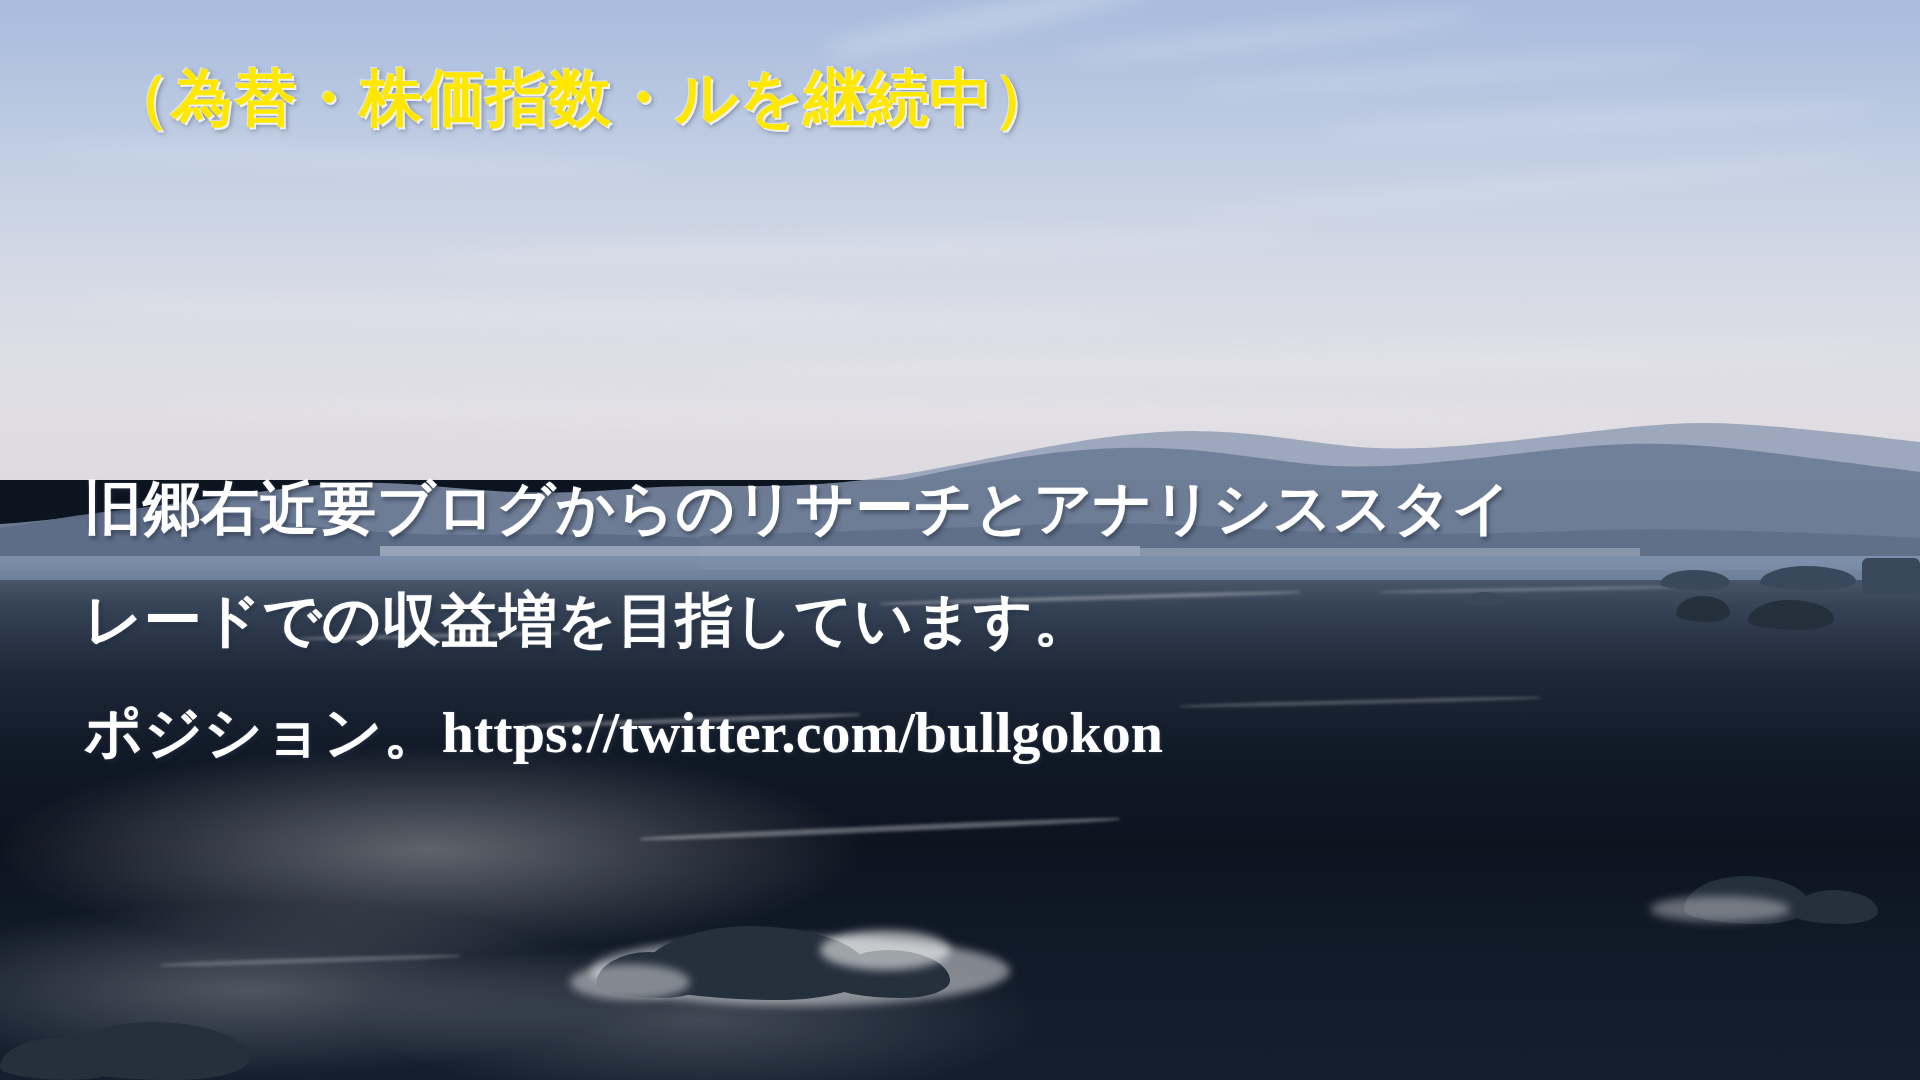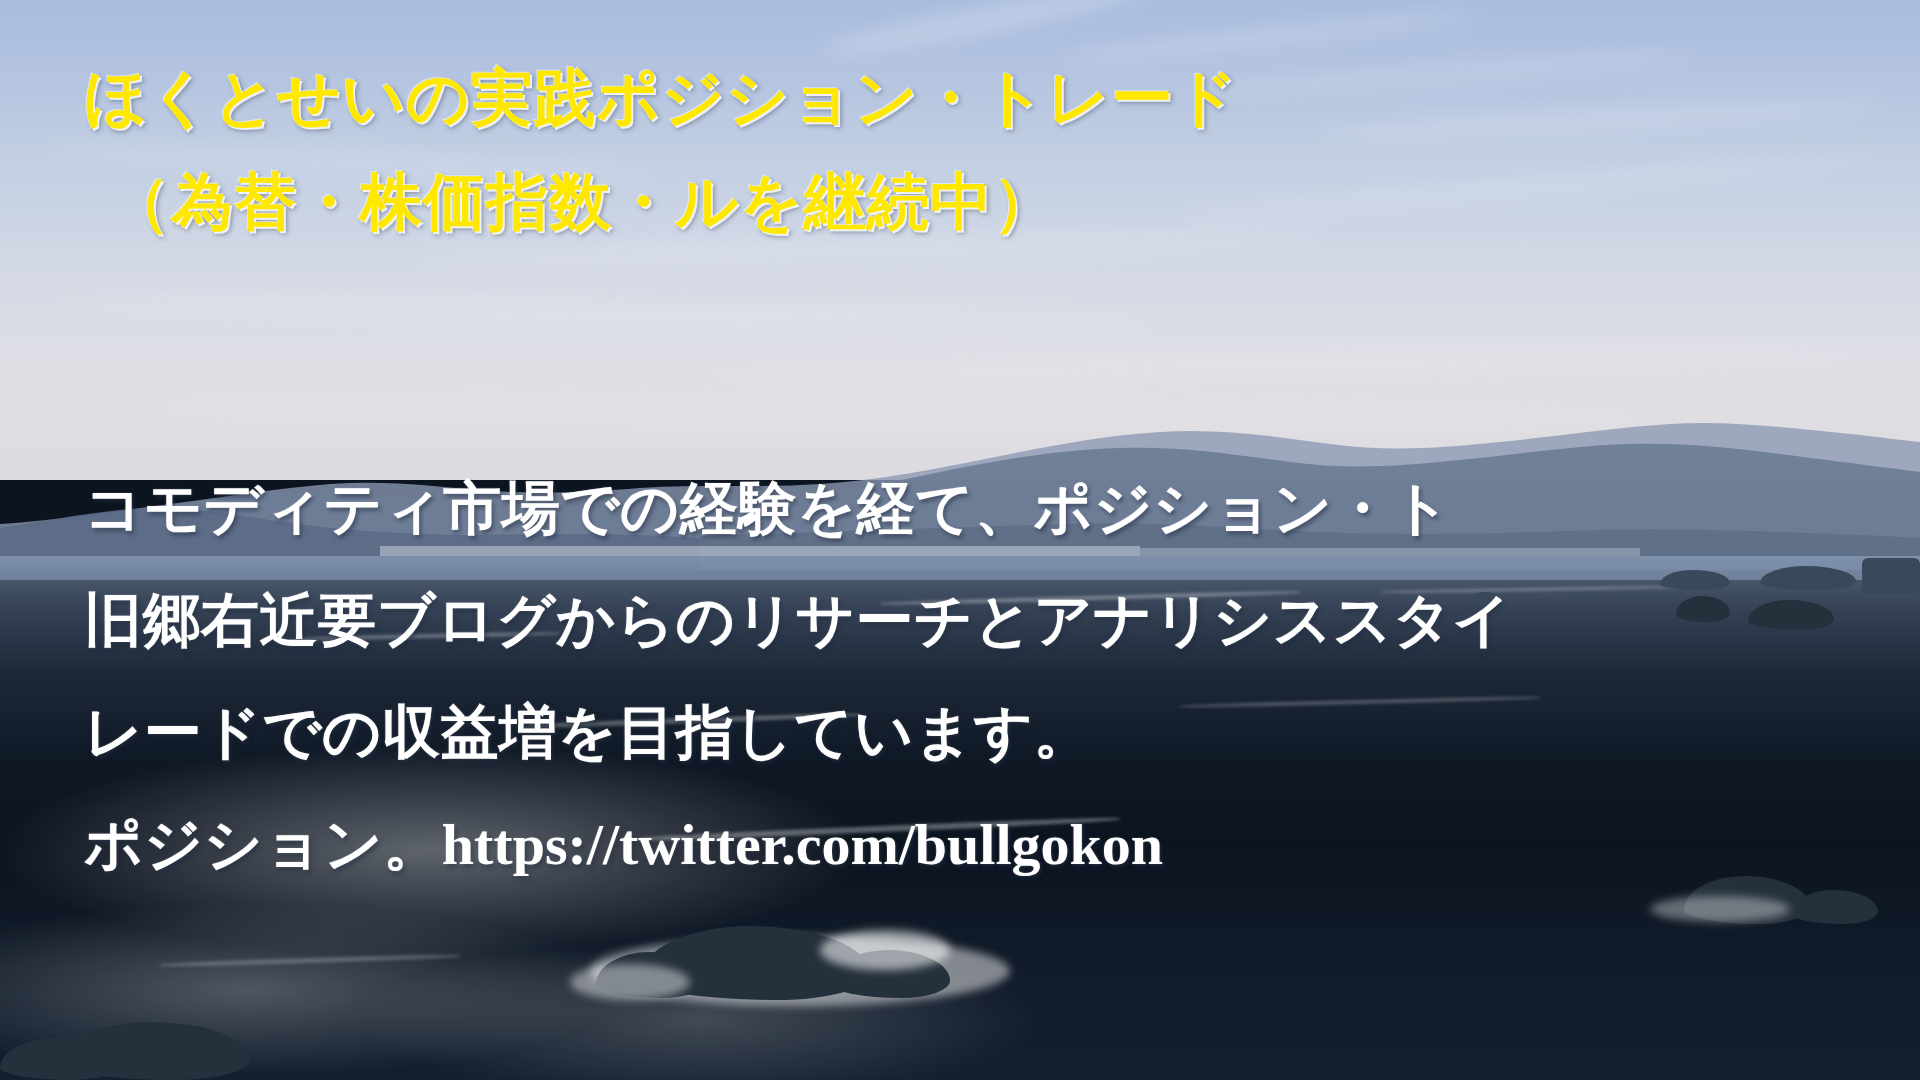--- a/index.html
+++ b/index.html
@@ -259,25 +259,23 @@
     <div class="spray" style="left:820px;  top:930px; width:130px; height:40px; opacity:.78;"></div>
     <div class="spray" style="left:570px;  top:964px; width:120px; height:36px; opacity:.60;"></div>
 
     <div class="rock" style="left:60px;   top:1022px; width:190px; height:58px;"></div>
     <div class="rock" style="left:0px;    top:1038px; width:120px; height:42px;"></div>
   </div>
 
   <div class="text-layer">
 
     <div class="title-block">
-      <div class="title-line">ほくとせいの実践ポジション・トレード</div>
       <div class="title-line indented">（為替・株価指数・ルを継続中）</div>
     </div>
 
     <div class="body-block">
-      <div class="body-line">コモディティ市場での経験を経て、ポジション・ト</div>
       <div class="body-line">旧郷右近要ブログからのリサーチとアナリシススタイ</div>
       <div class="body-line">レードでの収益増を目指しています。</div>
       <div class="body-line"><span>ポジション。</span><span class="url">https://twitter.com/bullgokon</span></div>
     </div>
 
   </div>
 </div>
 
 </body></html>

